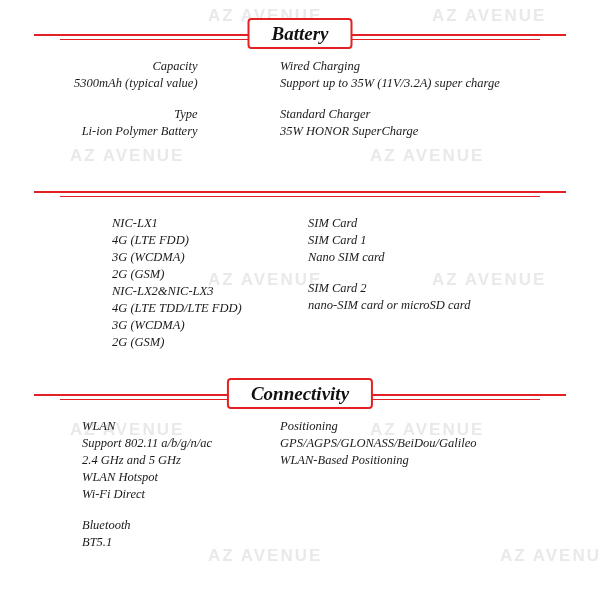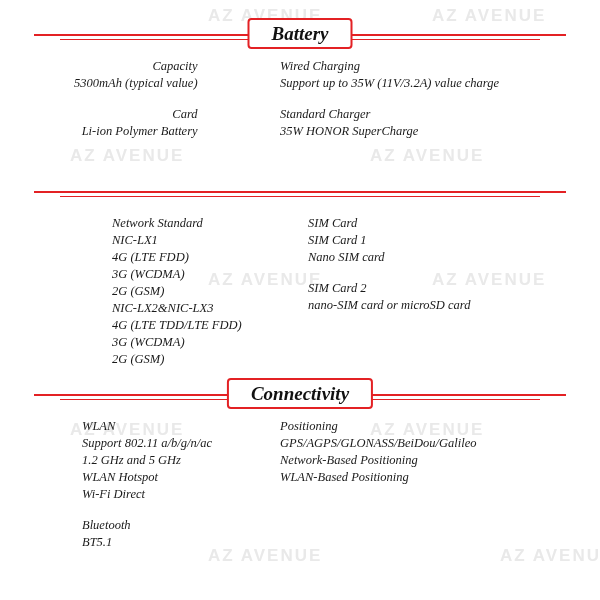--- a/index.html
+++ b/index.html
@@ -126,45 +126,44 @@
           </div>
         </div>
       </div>
       <div class="cols" style="top: 58px; position: absolute;">
         <div class="col" style="left: 74px; text-align: right;">
           <div class="grp">
             <div class="line">Capacity</div>
             <div class="line">5300mAh (typical value)</div>
           </div>
           <div class="grp">
-            <div class="line">Card</div>
+            <div class="line">Type</div>
             <div class="line">Li-ion Polymer Battery</div>
           </div>
         </div>
         <div class="col" style="left: 280px;">
           <div class="grp">
             <div class="line">Wired Charging</div>
-            <div class="line">Support up to 35W (11V/3.2A) value charge</div>
+            <div class="line">Support up to 35W (11V/3.2A) super charge</div>
           </div>
           <div class="grp">
             <div class="line">Standard Charger</div>
             <div class="line">35W HONOR SuperCharge</div>
           </div>
         </div>
       </div>
       <div class="section" style="top: 175px;">
         <div class="band">
           <div class="rule"></div>
           <div class="rule thin"></div>
         </div>
       </div>
       <div class="cols" style="top: 215px; position: absolute;">
         <div class="col" style="left: 112px;">
           <div class="grp">
-            <div class="line">Network Standard</div>
             <div class="line">NIC-LX1</div>
             <div class="line">4G (LTE FDD)</div>
             <div class="line">3G (WCDMA)</div>
             <div class="line">2G (GSM)</div>
             <div class="line">NIC-LX2&amp;NIC-LX3</div>
             <div class="line">4G (LTE TDD/LTE FDD)</div>
             <div class="line">3G (WCDMA)</div>
             <div class="line">2G (GSM)</div>
           </div>
         </div>
@@ -187,32 +186,31 @@
           <div class="titlebox">
             <div class="ttl">Connectivity</div>
           </div>
         </div>
       </div>
       <div class="cols" style="top: 418px; position: absolute;">
         <div class="col" style="left: 62px; margin-left: 20px;">
           <div class="grp">
             <div class="line">WLAN</div>
             <div class="line">Support 802.11 a/b/g/n/ac</div>
-            <div class="line">1.2 GHz and 5 GHz</div>
+            <div class="line">2.4 GHz and 5 GHz</div>
             <div class="line">WLAN Hotspot</div>
             <div class="line">Wi-Fi Direct</div>
           </div>
           <div class="grp">
             <div class="line">Bluetooth</div>
             <div class="line">BT5.1</div>
           </div>
         </div>
         <div class="col" style="left: 280px;">
           <div class="grp">
             <div class="line">Positioning</div>
             <div class="line">GPS/AGPS/GLONASS/BeiDou/Galileo</div>
-            <div class="line">Network-Based Positioning</div>
             <div class="line">WLAN-Based Positioning</div>
           </div>
         </div>
       </div>
     </div>
 </div>
 
 </body></html>

